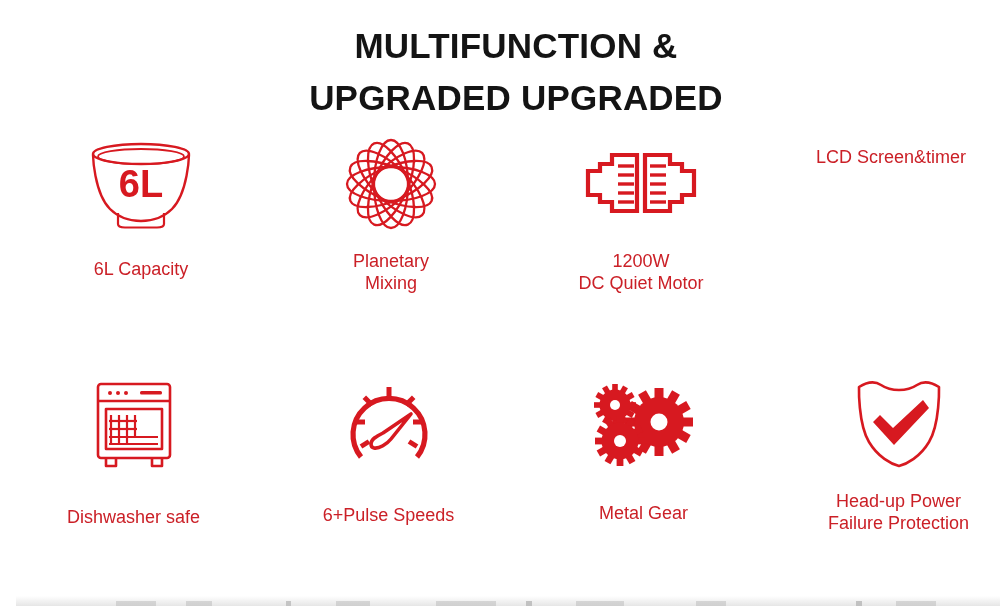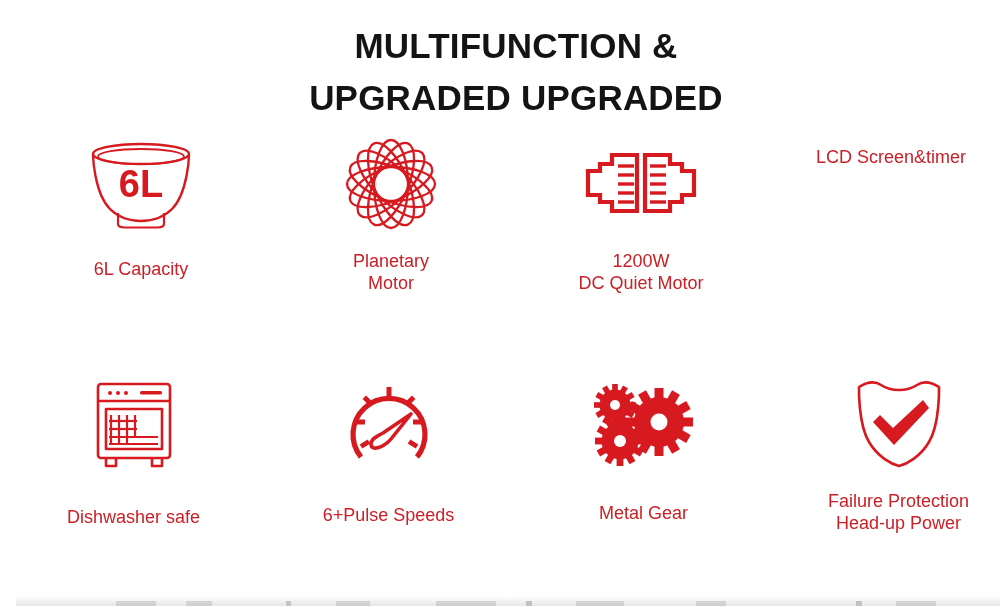--- a/index.html
+++ b/index.html
@@ -158,21 +158,21 @@
                 <ellipse rx="44" ry="17" transform="rotate(90)"></ellipse>
                 <ellipse rx="44" ry="17" transform="rotate(112.5)"></ellipse>
                 <ellipse rx="44" ry="17" transform="rotate(135)"></ellipse>
                 <ellipse rx="44" ry="17" transform="rotate(157.5)"></ellipse>
               </g>
             </g>
           </svg>
         </div>
         <div class="caption">
           <span class="cline">Planetary</span>
-          <span class="cline">Motor</span>
+          <span class="cline">Mixing</span>
         </div>
       </div>
 
       <div class="cell cell-motor">
         <div class="icon-wrap">
           <svg width="118" height="70" viewBox="0 0 118 70" aria-hidden="true">
             <g fill="none" stroke="#D71920" stroke-width="4.2" stroke-linejoin="miter">
 
               <path d="M55 6 L30 6 L30 15 L18 15 L18 22 L6 22 L6 46 L18 46 L18 53 L30 53 L30 62 L55 62 Z"></path>
 
@@ -348,22 +348,22 @@
         <div class="icon-wrap">
           <svg width="92" height="92" viewBox="0 0 92 92" aria-hidden="true">
 
             <path d="M6 9 C14 4 22 3 28 7 C34 11 40 12 46 12 C52 12 58 11 64 7 C70 3 78 4 86 9
                      C86 9 87 46 76 64 C67 79 54 86 46 88 C38 86 25 79 16 64 C5 46 6 9 6 9 Z" fill="none" stroke="#D71920" stroke-width="2.6" stroke-linejoin="round"></path>
 
             <path d="M20 44 L27 37 L40 50 L70 22 L76 30 L41 67 Z" fill="#D71920"></path>
           </svg>
         </div>
         <div class="caption">
+          <span class="cline">Head-up Power</span>
           <span class="cline">Failure Protection</span>
-          <span class="cline">Head-up Power</span>
         </div>
       </div>
 
     </div>
 
   </div>
 
   <div class="bottom-band">
     <div class="speck" style="left:100px;width:40px;"></div>
     <div class="speck" style="left:170px;width:26px;"></div>

